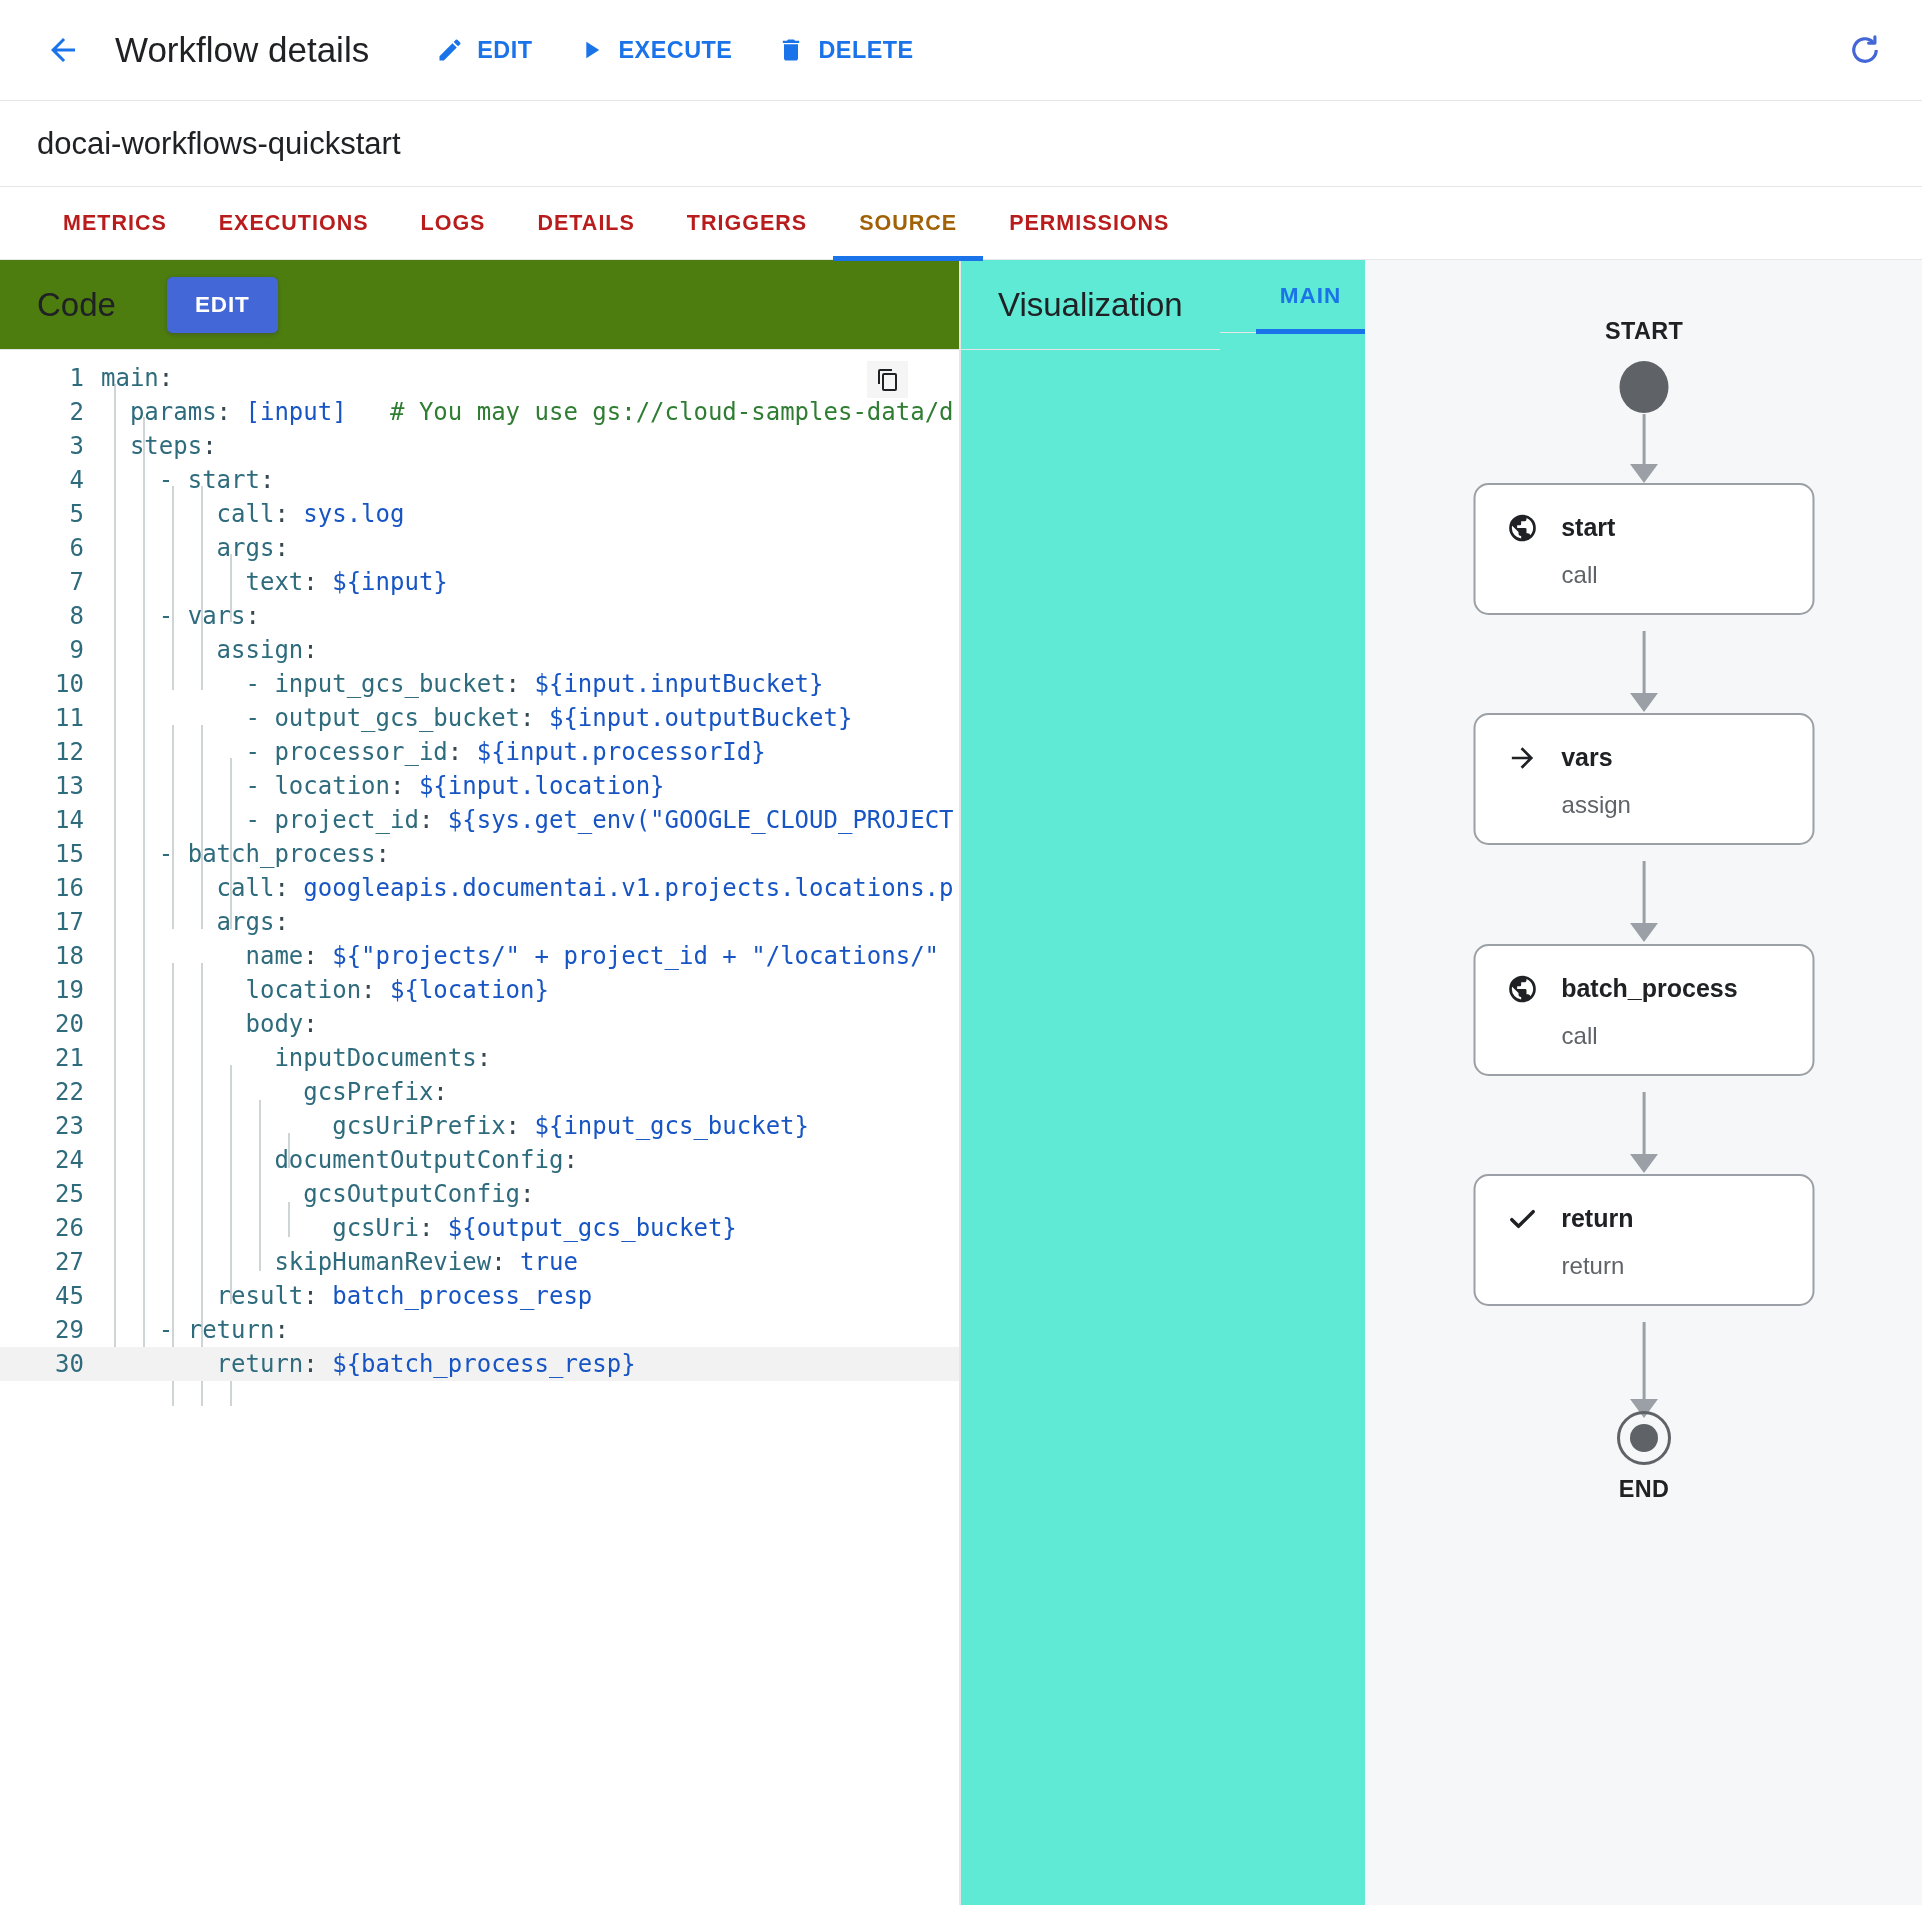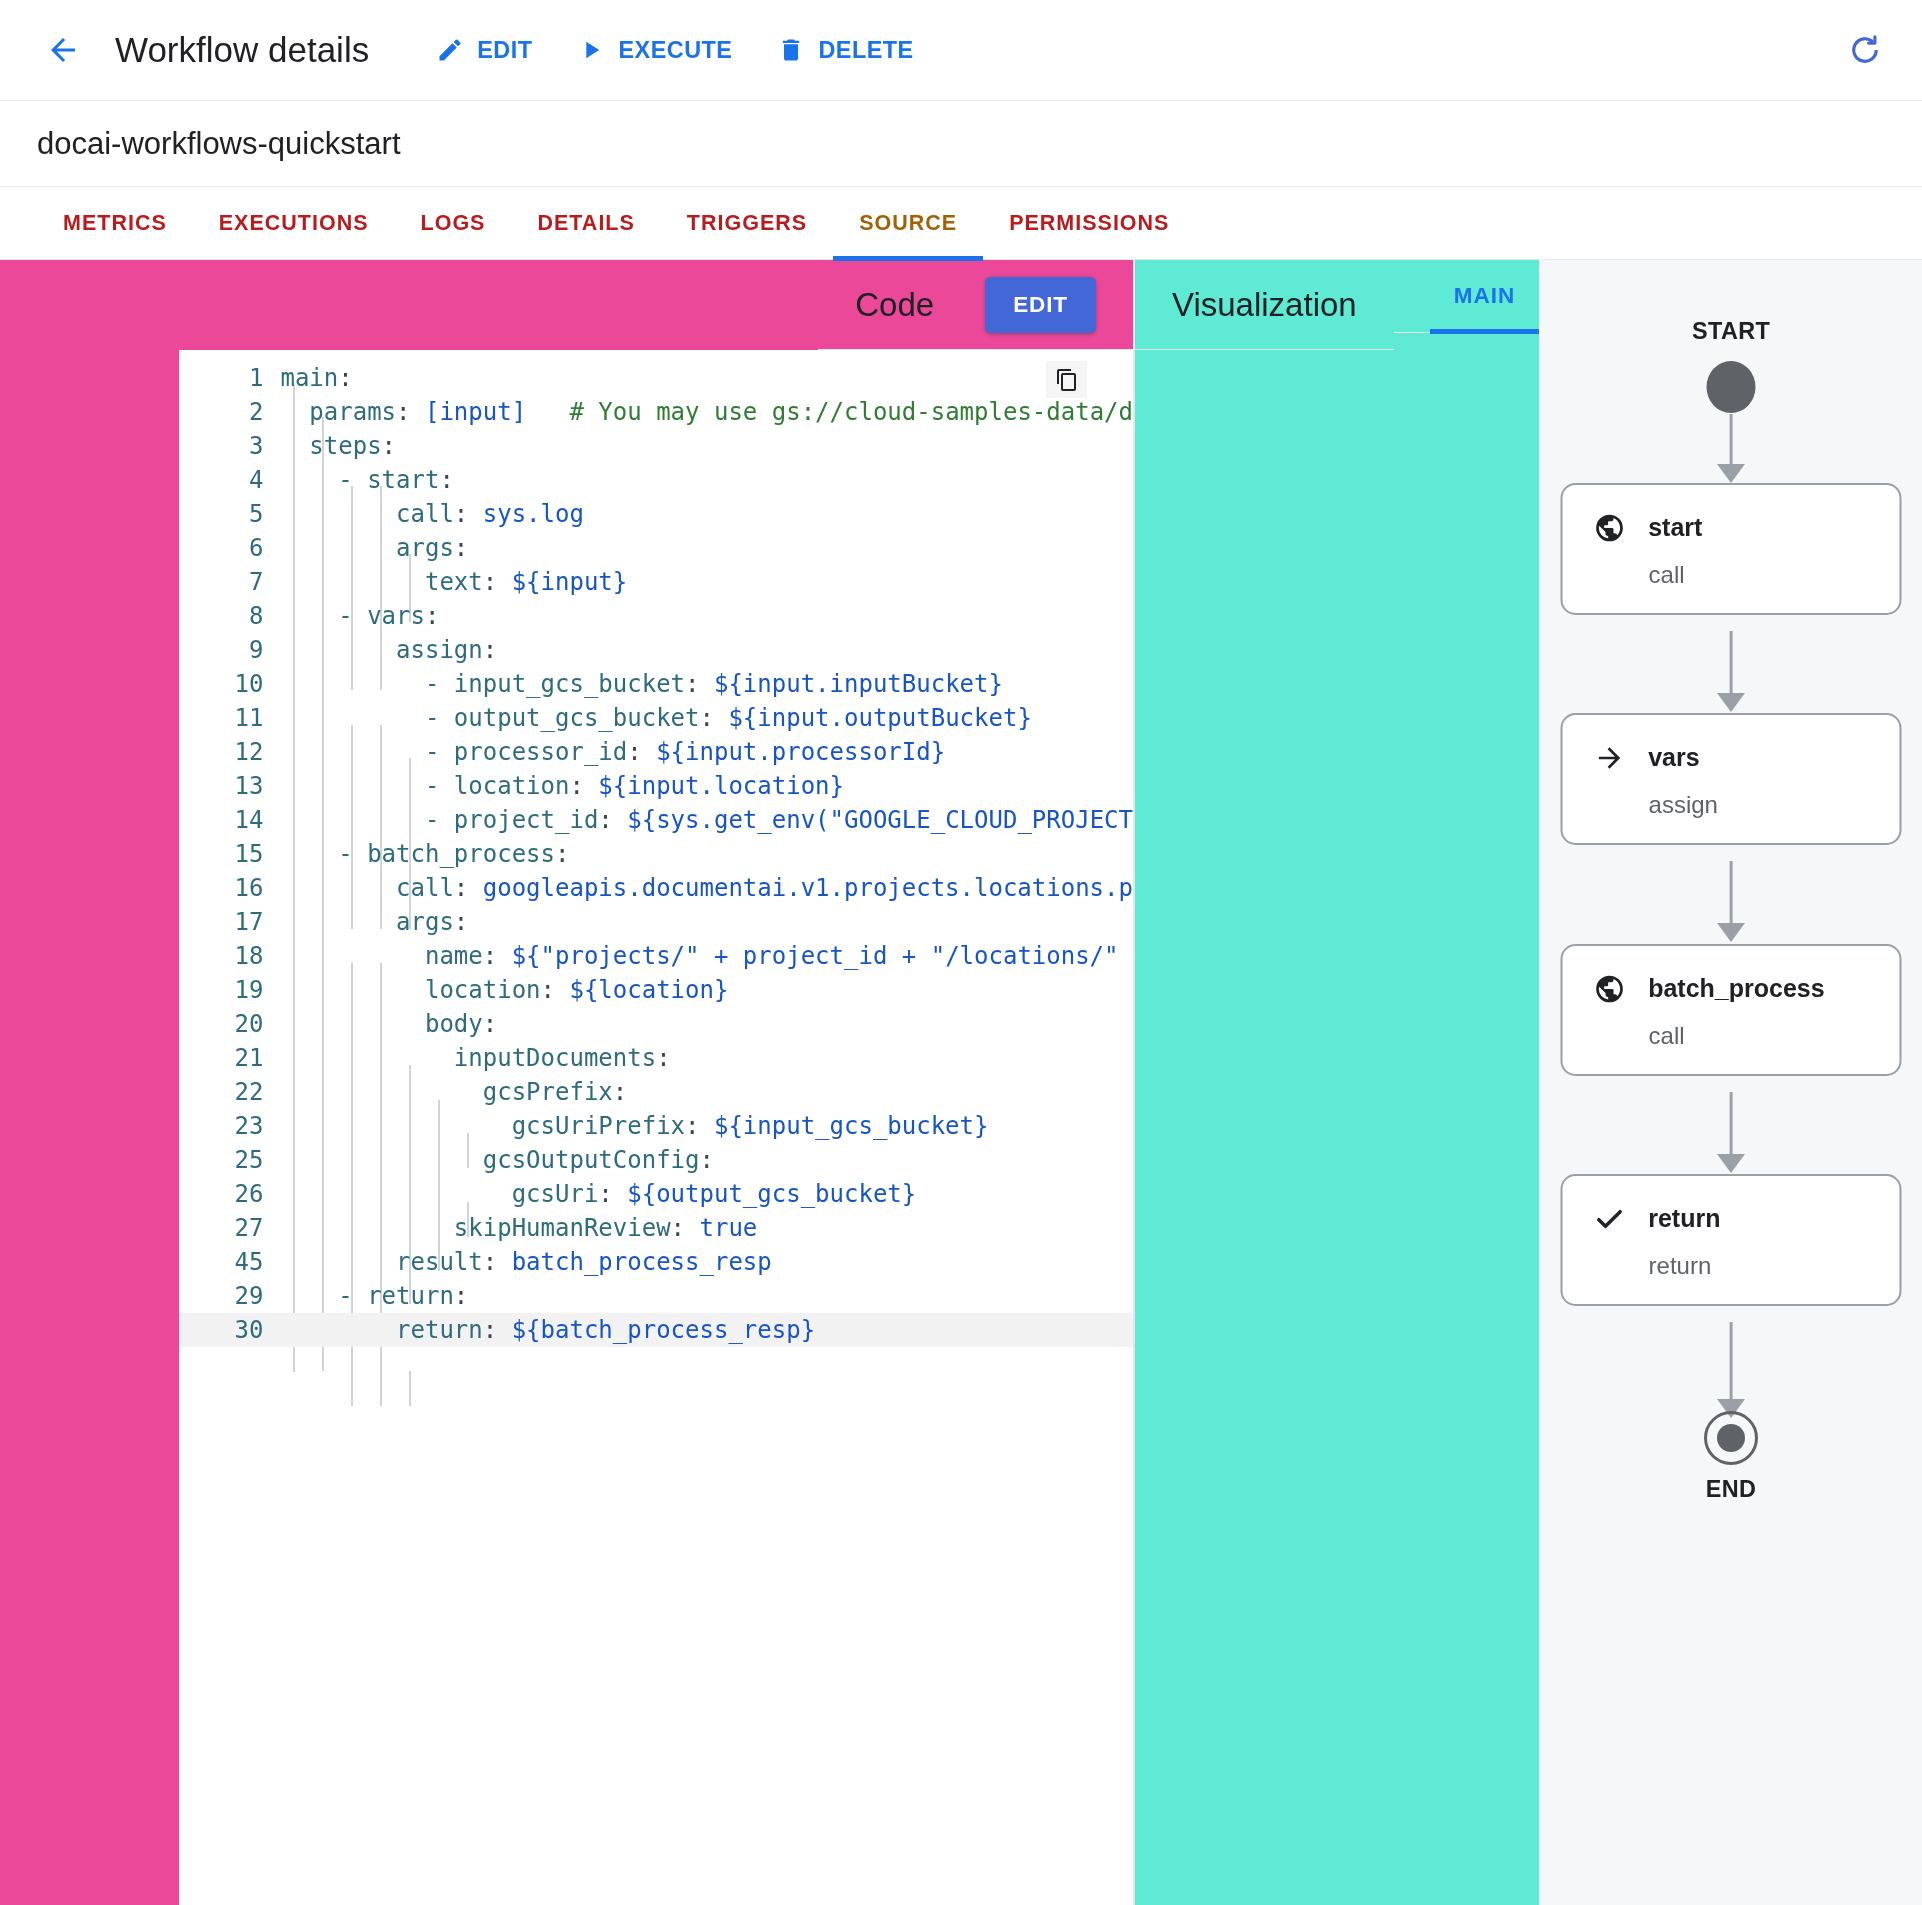--- a/index.html
+++ b/index.html
@@ -74,21 +74,21 @@
   }
   .tab.active { color: #a16207; }
   .tab.active::after {
     content: "";
     position: absolute; left: 0; right: 0; bottom: -1.9px;
     height: 4.7px; background: #1a73e8;
   }
 
   
   .split { display: flex; height: calc(1906px - 101px - 86px - 73px); }
-  .pane-left { width: 1135px; border-right: 2.8px solid #e4e6e8; display:flex; flex-direction: column; background:#ec4899;align-items:flex-end; }
+  .pane-left { width: 961px; border-right: 2.8px solid #e4e6e8; display:flex; flex-direction: column; background:#4d7c0f; }
   .pane-right { flex: 1 1 auto; display:flex; flex-direction: row; background:#5eead4; }
 
   
   .pane-header {
     height: 90px;
     display: flex; align-items: center;
     padding: 0 37px;
     border-bottom: 1.9px solid #e4e6e8;
   }
   .pane-header h2 { font-size: 33px; font-weight: 400; color: #202124; }
@@ -396,20 +396,24 @@
           </div>
           <div class="code-row">
             <span class="ln">22</span>
             <span class="code-text">              <span class="k">gcsPrefix</span><span class="p">:</span></span>
           </div>
           <div class="code-row">
             <span class="ln">23</span>
             <span class="code-text">                <span class="k">gcsUriPrefix</span><span class="p">:</span><span class="v"> ${input_gcs_bucket}</span></span>
           </div>
           <div class="code-row">
+            <span class="ln">24</span>
+            <span class="code-text">            <span class="k">documentOutputConfig</span><span class="p">:</span></span>
+          </div>
+          <div class="code-row">
             <span class="ln">25</span>
             <span class="code-text">              <span class="k">gcsOutputConfig</span><span class="p">:</span></span>
           </div>
           <div class="code-row">
             <span class="ln">26</span>
             <span class="code-text">                <span class="k">gcsUri</span><span class="p">:</span><span class="v"> ${output_gcs_bucket}</span></span>
           </div>
           <div class="code-row">
             <span class="ln">27</span>
             <span class="code-text">            <span class="k">skipHumanReview</span><span class="p">:</span><span class="v"> true</span></span>

